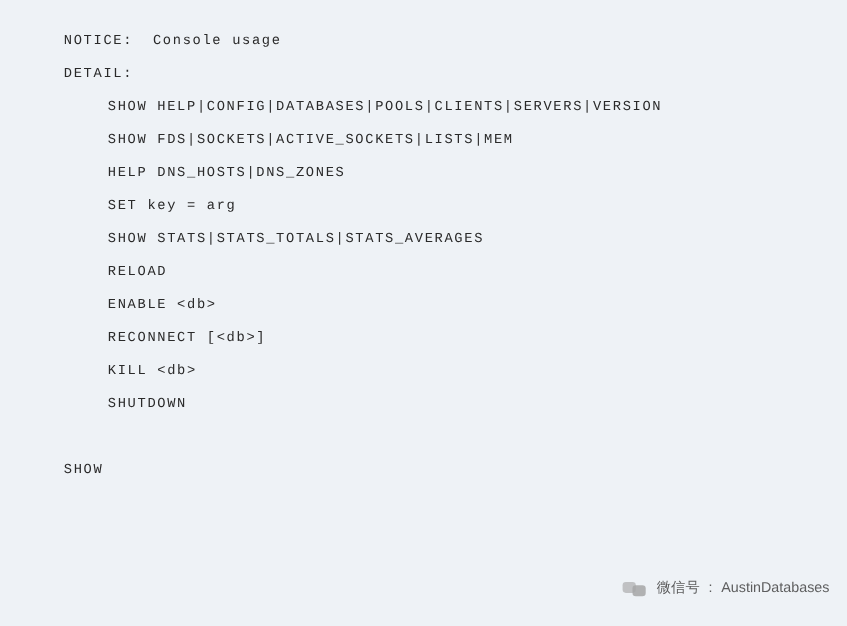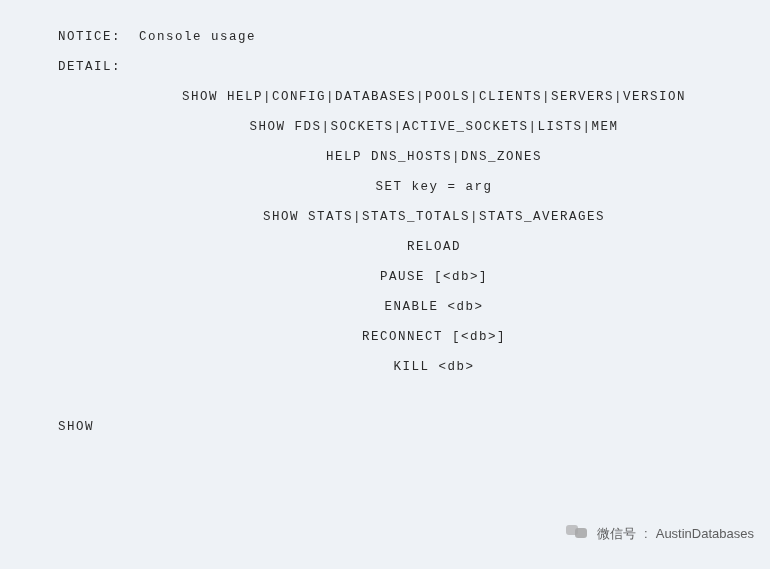--- a/index.html
+++ b/index.html
@@ -14,27 +14,28 @@
       overflow: hidden;
     }
     .page {
       position: relative;
       width: 770px;
       height: 567px;
       padding: 22px 0 0 58px;
       line-height: 30px;
     }
     .line { white-space: pre; }
-    .indent { padding-left: 40px; text-align: center; }
+    .indent { padding-left: 40px; }
     .gap { height: 30px; }
     .watermark {
       position: absolute;
       right: 16px;
       bottom: 18px;
       display: flex;
+      align-items: center;
       gap: 8px;
       font-family: "PingFang SC", "Microsoft YaHei", sans-serif;
       letter-spacing: 0;
       color: #444;
       font-size: 13px;
       opacity: 0.85;
     }
     .wm-icon {
       width: 26px;
       height: 22px;
@@ -59,24 +60,24 @@
   <div class="line"><span>NOTICE:</span>  <span>Console usage</span></div>
 
   <div class="line">DETAIL:</div>
 
   <div class="line indent">SHOW HELP|CONFIG|DATABASES|POOLS|CLIENTS|SERVERS|VERSION</div>
   <div class="line indent">SHOW FDS|SOCKETS|ACTIVE_SOCKETS|LISTS|MEM</div>
   <div class="line indent">HELP DNS_HOSTS|DNS_ZONES</div>
   <div class="line indent">SET key = arg</div>
   <div class="line indent">SHOW STATS|STATS_TOTALS|STATS_AVERAGES</div>
   <div class="line indent">RELOAD</div>
-  <div class="line indent">PAUSE [&lt;db&gt;]</div>
   <div class="line indent">ENABLE &lt;db&gt;</div>
   <div class="line indent">RECONNECT [&lt;db&gt;]</div>
   <div class="line indent">KILL &lt;db&gt;</div>
+  <div class="line indent">SHUTDOWN</div>
 
   <div class="gap"></div>
 
   <div class="line">SHOW</div>
 
   <div class="watermark">
     <span class="wm-icon">
       <span class="bubble1"></span>
       <span class="bubble2"></span>
     </span>

